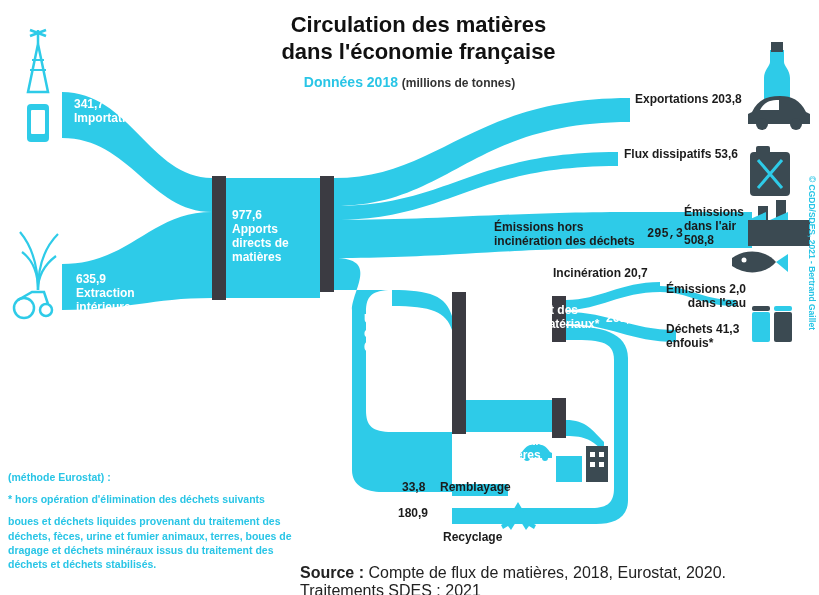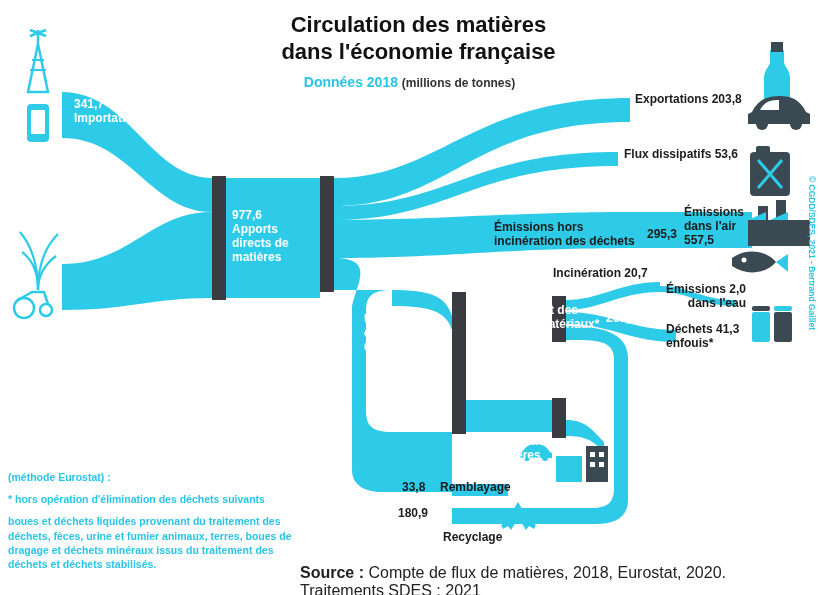--- a/index.html
+++ b/index.html
@@ -180,20 +180,25 @@
     <g>
       <rect x="498" y="482" width="8" height="8" fill="#2ecbe8" opacity="0"></rect>
     </g>
   </svg>
 
   <div class="lbl white" style="left:74px;top:97px;">
     <span>341,7</span><br>
     <span>Importations</span>
   </div>
 
+  <div class="lbl white" style="left:76px;top:272px;">
+    <span>635,9</span><br>
+    <span>Extraction</span><br>
+    <span>intérieure</span>
+  </div>
 
   <div class="lbl white" style="left:232px;top:208px;">
     <span>977,6</span><br>
     <span>Apports</span><br>
     <span>directs de</span><br>
     <span>matières</span>
   </div>
 
   <div class="lbl white" style="left:364px;top:312px;">
     <span>Utilisation</span><br>
@@ -213,26 +218,26 @@
     <span>366,1</span>
   </div>
 
   <div class="lbl hl" style="left:635px;top:92px;">Exportations 203,8</div>
   <div class="lbl hl" style="left:624px;top:147px;">Flux dissipatifs 53,6</div>
 
   <div class="lbl" style="left:494px;top:220px;text-align:left;">
     <span>Émissions hors</span><br>
     <span>incinération des déchets</span>
   </div>
-  <div class="lbl" style="left:647px;top:227px;">295,3</div>
+  <div class="lbl" style="left:647px;top:227px;font-family:Liberation Mono, monospace;">295,3</div>
 
   <div class="lbl" style="left:684px;top:205px;text-align:left;">
     <span>Émissions</span><br>
     <span>dans l'air</span><br>
-    <span>557,5</span>
+    <span>508,8</span>
   </div>
 
   <div class="lbl hl" style="left:553px;top:266px;">Incinération 20,7</div>
 
   <div class="lbl" style="left:666px;top:282px;text-align:right;">
     <span>Émissions 2,0</span><br>
     <span>dans l'eau</span>
   </div>
 
   <div class="lbl" style="left:666px;top:322px;text-align:left;">

